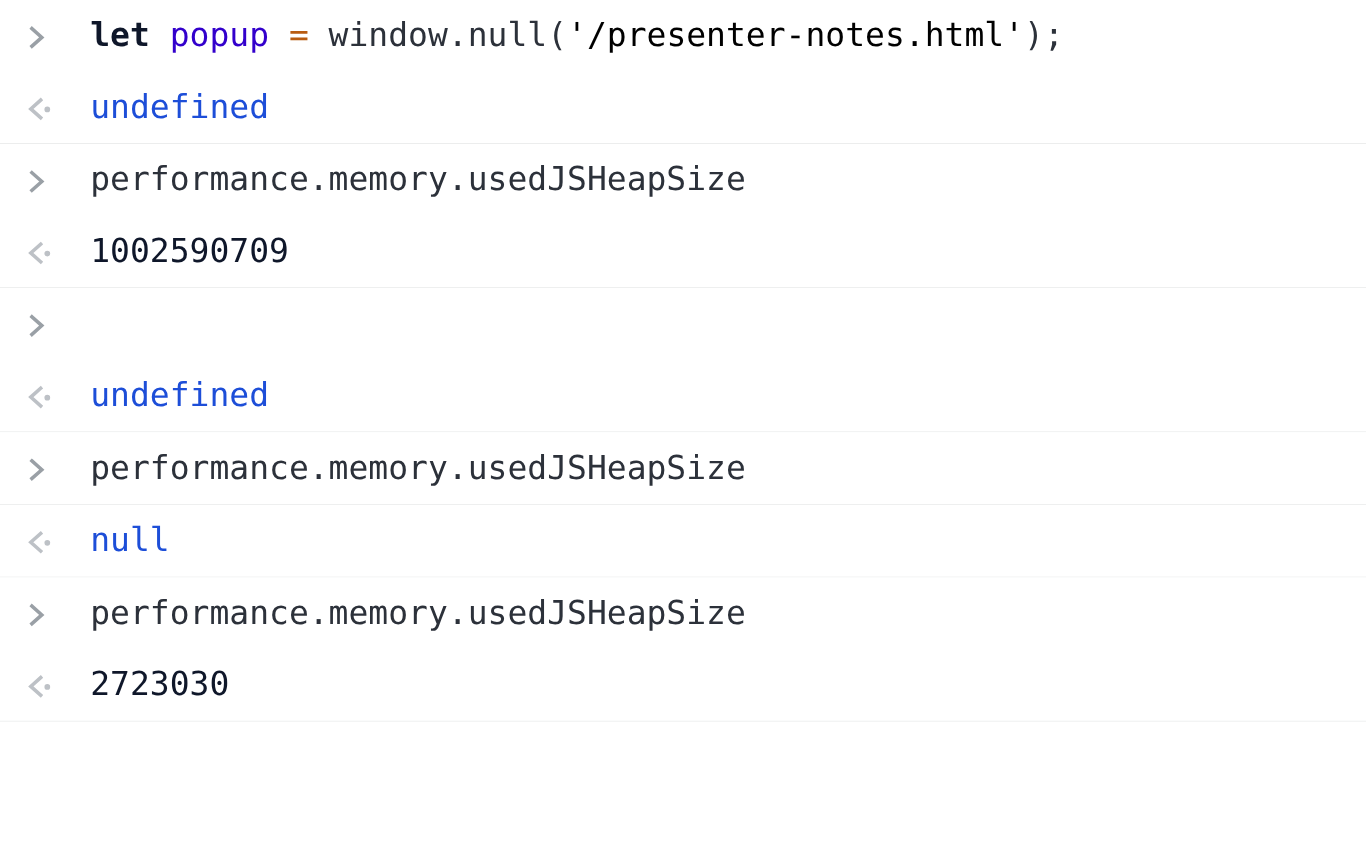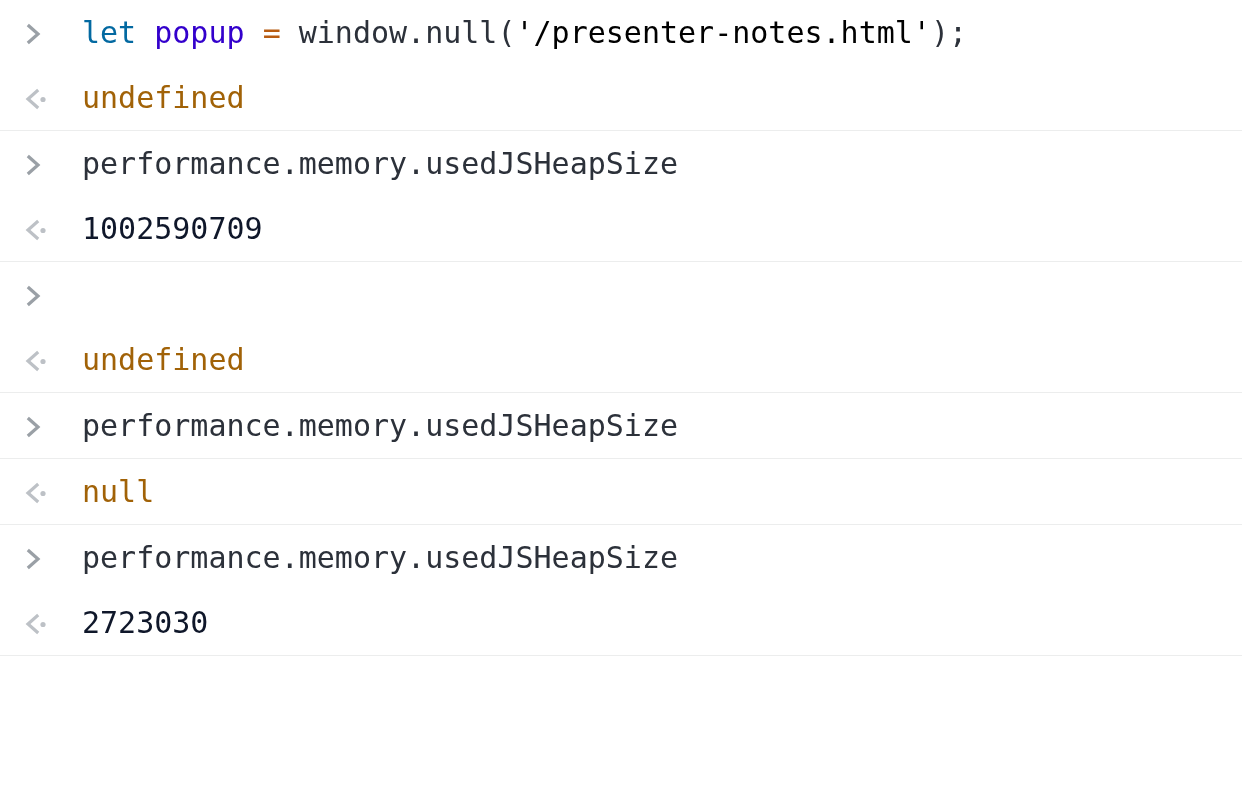--- a/index.html
+++ b/index.html
@@ -56,28 +56,28 @@
     font-size: 30px;
     line-height: 36px;
     letter-spacing: 0px;
     white-space: pre;
     color: #2c313a;
     padding-left: 14px;
   }
 
   
   .tok-plain    { color: #2c313a; }
-  .tok-keyword  { color: #0369a1; }
+  .tok-keyword  { color: #0f172a; font-weight: bold; }
   .tok-var      { color: #3300cc; }
   .tok-operator { color: #b85c12; }
   .tok-string   { color: #000000; }
   .tok-null     { color: #b3008f; }
 
   .out-number { color: #0f172a; }
-  .out-muted  { color: #a16207; }
+  .out-muted  { color: #1d4ed8; }
 </style>
 </head>
 <body>
 
 <div id="console">
     <div class="entry-group">
       <div class="console-row">
         <div class="gutter">
           <svg width="22" height="28" viewBox="0 0 22 28">
             <path d="M5 6 L14 14 L5 22" fill="none" stroke="#9aa0a6" stroke-width="3.2" stroke-linecap="square" stroke-linejoin="miter"></path>

